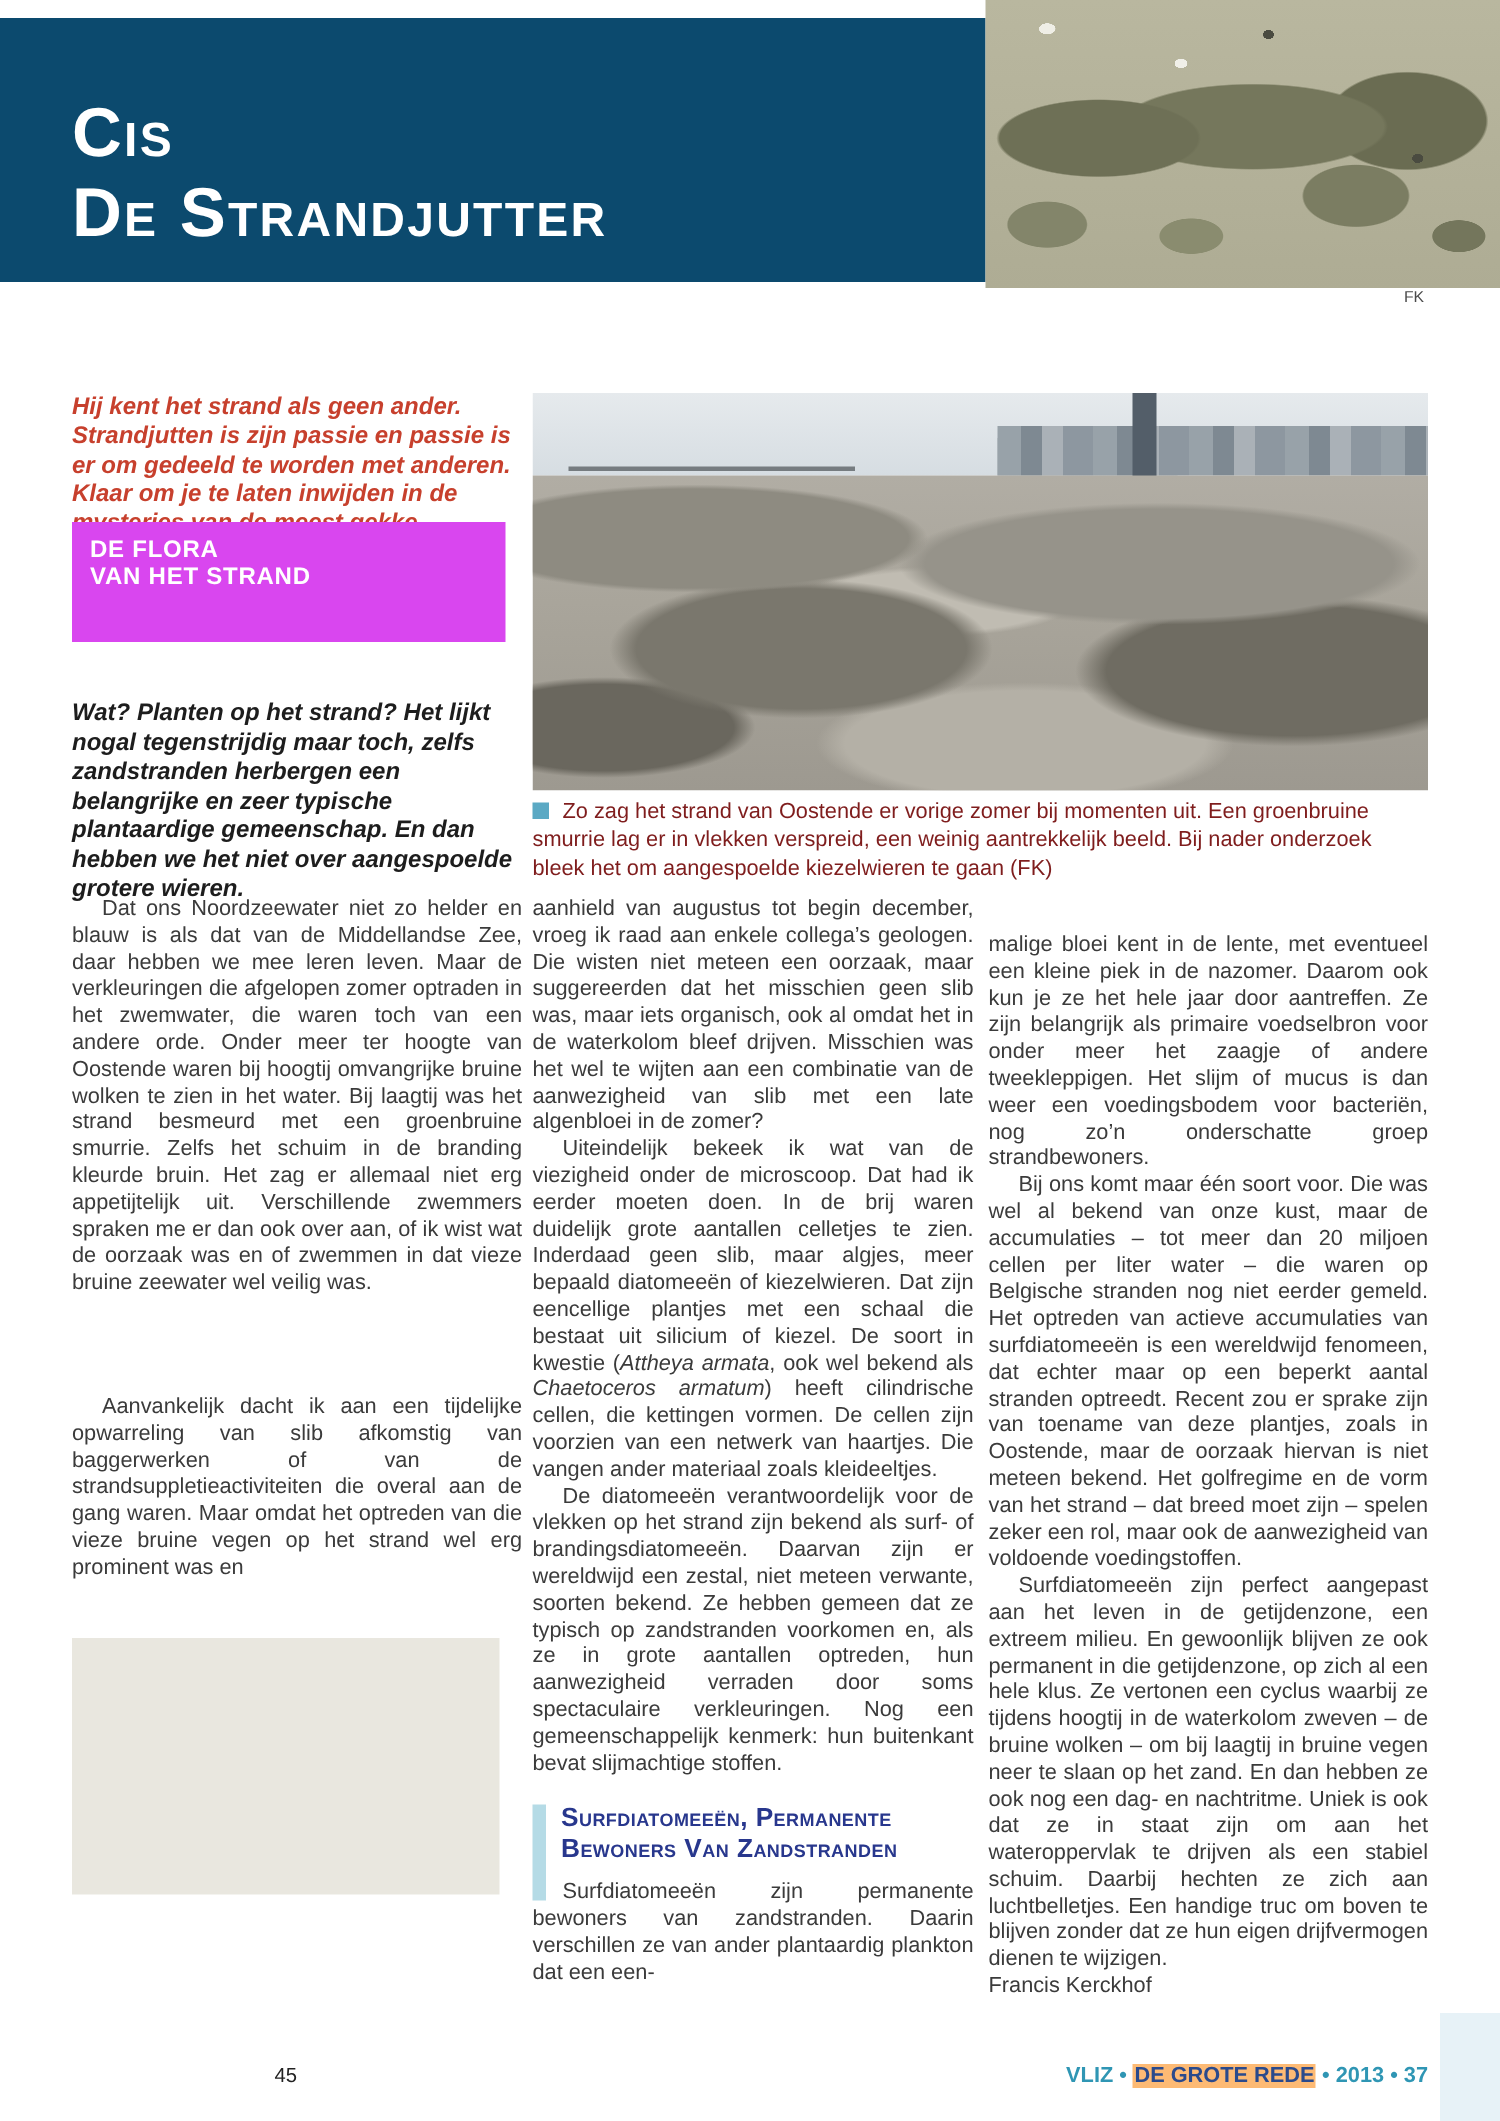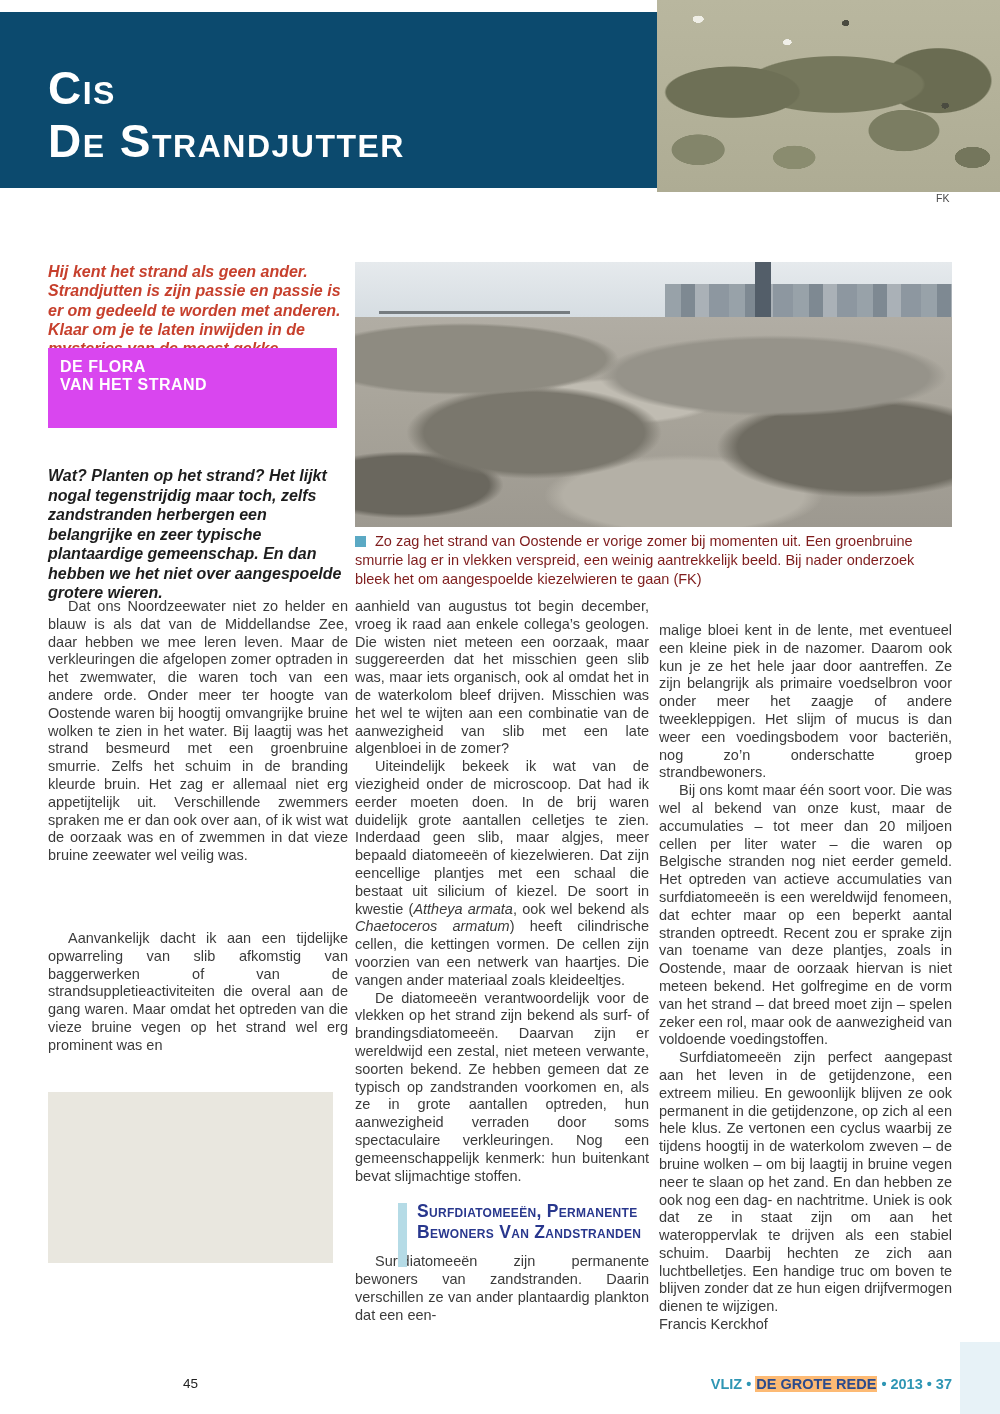--- a/index.html
+++ b/index.html
@@ -142,21 +142,21 @@
   </div>
   <div class="caption cap-main">
     <span class="sq"></span><span>Zo zag het strand van Oostende er vorige zomer bij momenten uit. Een groenbruine smurrie lag er in vlekken verspreid, een weinig aantrekkelijk beeld. Bij nader onderzoek bleek het om aangespoelde kiezelwieren te gaan (FK)</span>
   </div>
 
   <div class="col-abs body-txt" style="left:355px;top:598px;width:294px;">
     <p>aanhield van augustus tot begin december, vroeg ik raad aan enkele collega’s geologen. Die wisten niet meteen een oorzaak, maar suggereerden dat het misschien geen slib was, maar iets organisch, ook al omdat het in de waterkolom bleef drijven. Misschien was het wel te wijten aan een combinatie van de aanwezigheid van slib met een late algenbloei in de zomer?</p>
     <p class="indent"><span>Uiteindelijk bekeek ik wat van de viezigheid onder de microscoop. Dat had ik eerder moeten doen. In de brij waren duidelijk grote aantallen celletjes te zien. Inderdaad geen slib, maar algjes, meer bepaald diatomeeën of kiezelwieren. Dat zijn eencellige plantjes met een schaal die bestaat uit silicium of kiezel. De soort in kwestie (</span><span class="species">Attheya armata</span><span>, ook wel bekend als </span><span class="species">Chaetoceros armatum</span><span>) heeft cilindrische cellen, die kettingen vormen. De cellen zijn voorzien van een netwerk van haartjes. Die vangen ander materiaal zoals kleideeltjes.</span></p>
     <p class="indent">De diatomeeën verantwoordelijk voor de vlekken op het strand zijn bekend als surf- of brandingsdiatomeeën. Daarvan zijn er wereldwijd een zestal, niet meteen verwante, soorten bekend. Ze hebben gemeen dat ze typisch op zandstranden voorkomen en, als ze in grote aantallen optreden, hun aanwezigheid verraden door soms spectaculaire verkleuringen. Nog een gemeenschappelijk kenmerk: hun buitenkant bevat slijmachtige stoffen.</p>
 
-    <h2 class="sec-h" style="margin-top:16px;margin-left:43px;">
+    <h2 class="sec-h" style="margin-top:16px;">
       <span class="bar bar-2line"></span>
       <span>Surfdiatomeeën, Permanente</span><br>
       <span>Bewoners Van Zandstranden</span>
     </h2>
     <p class="indent">Surfdiatomeeën zijn permanente bewoners van zandstranden. Daarin verschillen ze van ander plantaardig plankton dat een een-</p>
   </div>
 
   <div class="col-abs body-txt" style="left:659px;top:598px;width:293px;margin-top:24px;">
     <p>malige bloei kent in de lente, met eventueel een kleine piek in de nazomer. Daarom ook kun je ze het hele jaar door aantreffen. Ze zijn belangrijk als primaire voedselbron voor onder meer het zaagje of andere tweekleppigen. Het slijm of mucus is dan weer een voedingsbodem voor bacteriën, nog zo’n onderschatte groep strandbewoners.</p>
     <p class="indent">Bij ons komt maar één soort voor. Die was wel al bekend van onze kust, maar de accumulaties – tot meer dan 20 miljoen cellen per liter water – die waren op Belgische stranden nog niet eerder gemeld. Het optreden van actieve accumulaties van surfdiatomeeën is een wereldwijd fenomeen, dat echter maar op een beperkt aantal stranden optreedt. Recent zou er sprake zijn van toename van deze plantjes, zoals in Oostende, maar de oorzaak hiervan is niet meteen bekend. Het golfregime en de vorm van het strand – dat breed moet zijn – spelen zeker een rol, maar ook de aanwezigheid van voldoende voedingstoffen.</p>

